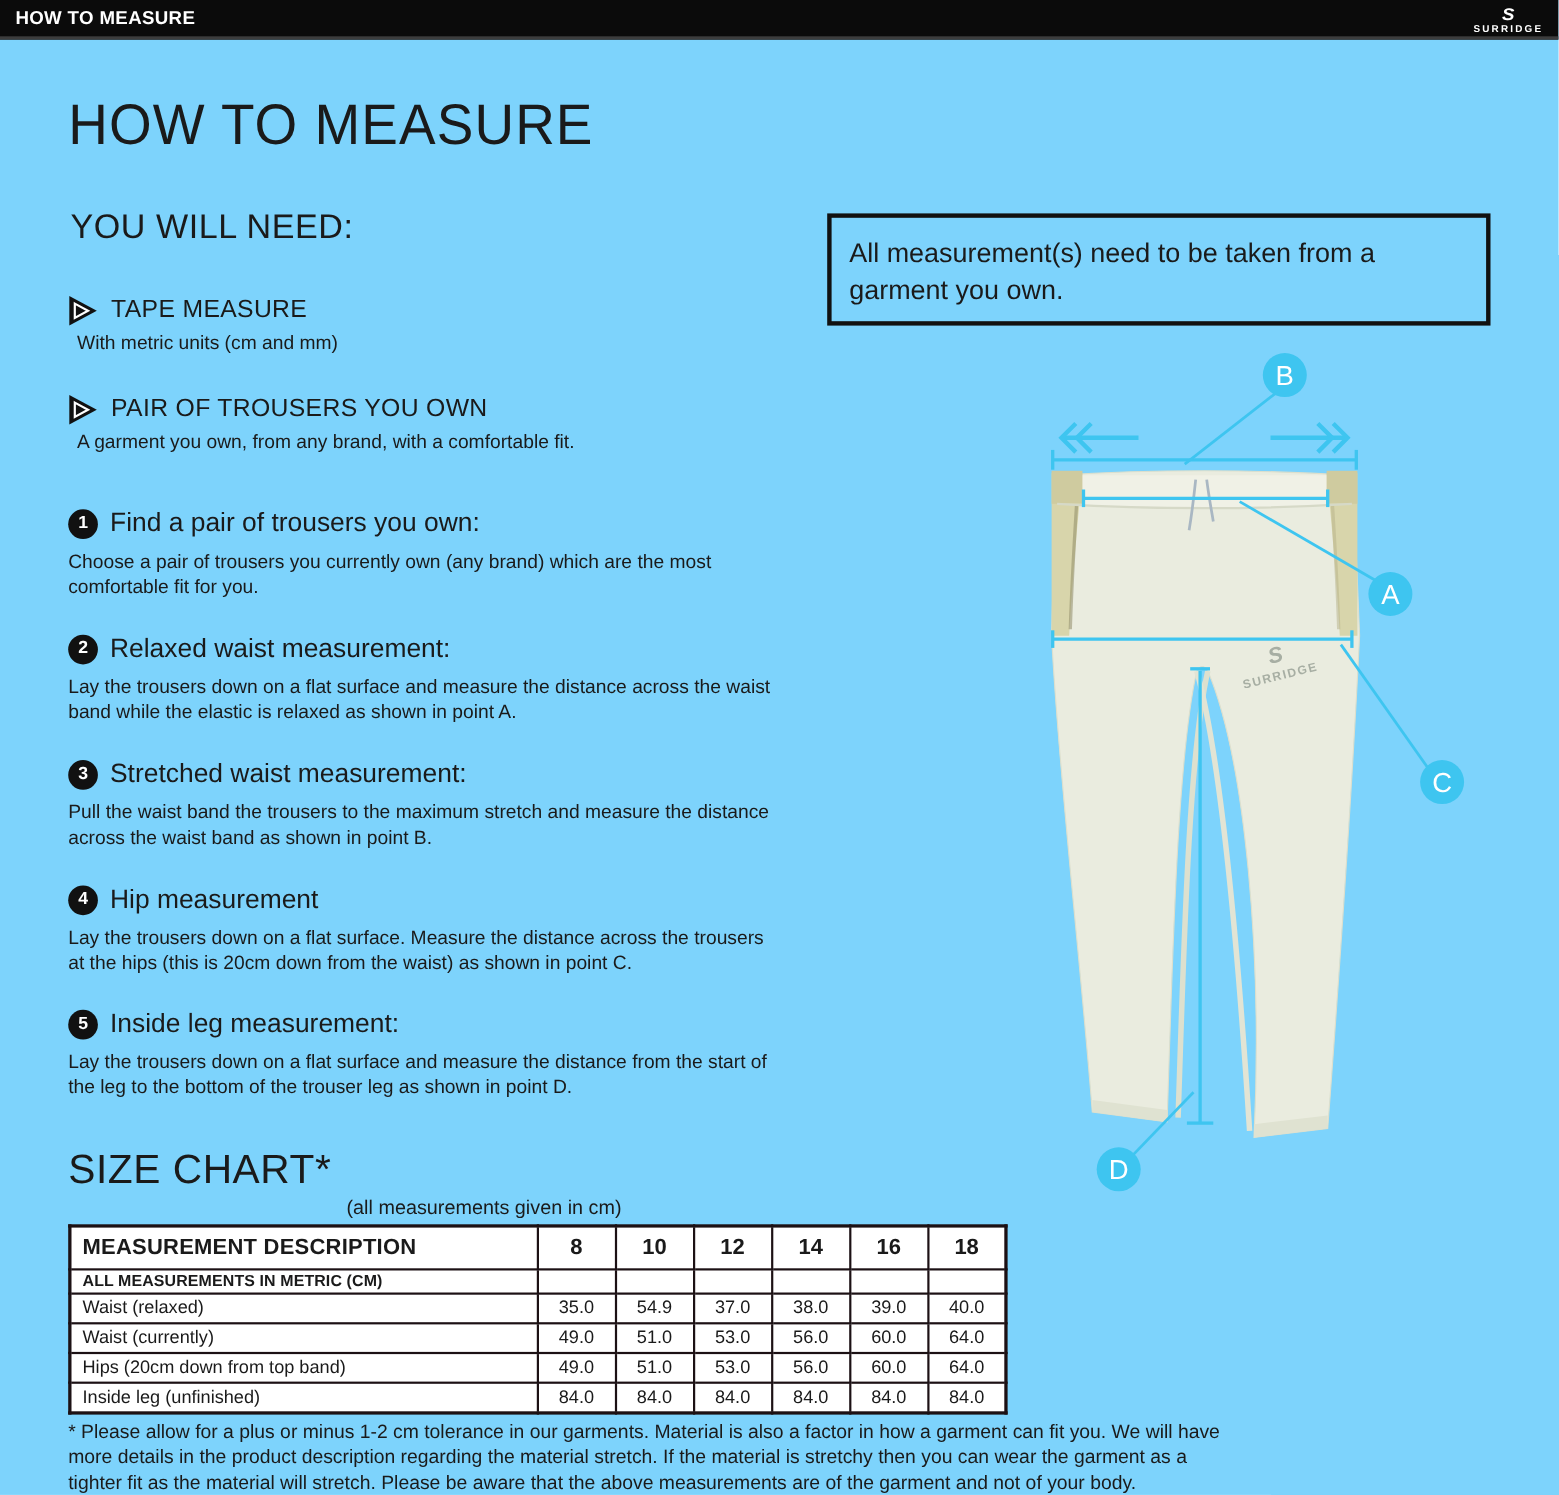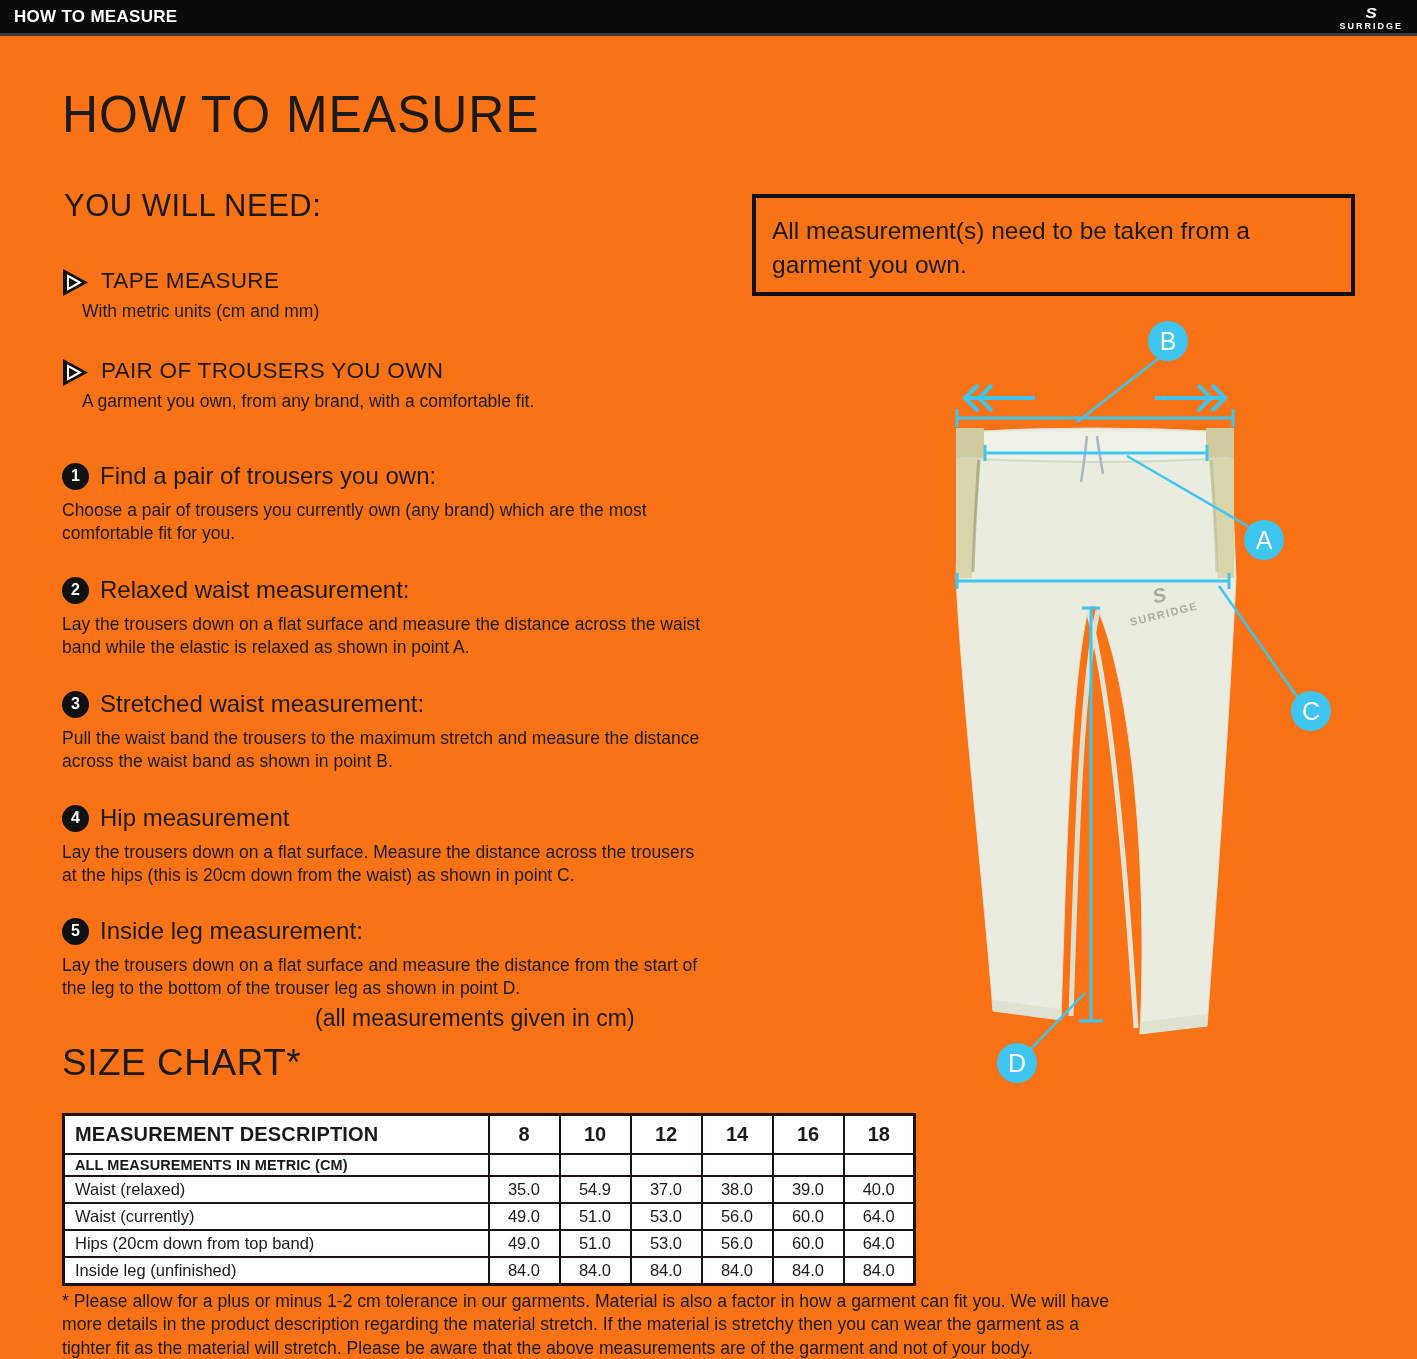--- a/index.html
+++ b/index.html
@@ -1,16 +1,16 @@
 <!DOCTYPE html>
 <html><head>
 <meta charset="utf-8">
 <style>
   html,body{margin:0;padding:0;background:#fff;}
-  .page{position:relative;width:1417px;height:1359px;background:#f97316;overflow:hidden;
+  .page{position:relative;width:1417px;height:1359px;background:#7dd3fc;overflow:hidden;
         font-family:"Liberation Sans",sans-serif;color:#1a1a1a;}
 
   
   .topbar{position:absolute;left:0;top:0;width:100%;height:36px;background:#0b0b0b;
           border-bottom:3px solid #3d3d3d;box-sizing:border-box;display:flex;
           align-items:center;justify-content:space-between;padding:0 14px;}
   .topbar-title{color:#ffffff;font-size:17px;font-weight:700;letter-spacing:.3px;}
   .brand{display:flex;flex-direction:column;align-items:center;line-height:1;color:#fff;margin-top:2px;}
   .brand-s{font-size:17px;font-weight:800;font-style:italic;transform:scaleY(.9);}
   .brand-word{font-size:9px;font-weight:700;letter-spacing:2px;}
@@ -19,37 +19,37 @@
               letter-spacing:1px;transform:scaleX(.96);transform-origin:left;}
 
   .need-heading{position:absolute;left:64px;top:188px;font-size:31px;font-weight:400;letter-spacing:.5px;}
 
   .need-item{position:absolute;left:62px;width:640px;}
   .need-item-1{top:268px;}
   .need-item-2{top:358px;}
   .need-row{display:flex;gap:12px;}
   .tri{width:27px;height:29px;flex:0 0 auto;}
   .need-label{font-size:22.5px;font-weight:400;letter-spacing:.3px;}
-  .need-caption{font-size:17.5px;margin-top:4px;margin-left:20px;}
+  .need-caption{font-size:17.5px;margin-top:4px;margin-left:8px;}
 
   .step{position:absolute;left:62px;width:640px;}
   .step-1{top:462px;} .step-2{top:576px;} .step-3{top:690px;} .step-4{top:804px;} .step-5{top:917px;}
   .step-head{display:flex;align-items:center;gap:11px;}
   .step-num{width:27px;height:27px;border-radius:50%;background:#111;color:#fff;flex:0 0 auto;
             display:flex;align-items:center;justify-content:center;font-size:16px;font-weight:700;}
   .step-title{font-size:24px;font-weight:400;}
   .step-body{font-size:17.5px;line-height:1.32;margin-top:9px;}
 
   .notice{position:absolute;left:752px;top:194px;width:603px;height:102px;box-sizing:border-box;
           border:4px solid #111;padding:16px 16px;font-size:24.5px;line-height:1.4;}
 
   .diagram{position:absolute;left:930px;top:310px;width:430px;height:790px;}
 
   .sizechart-heading{position:absolute;left:62px;top:1042px;font-size:37px;font-weight:400;letter-spacing:.5px;}
-  .sizechart-sub{position:absolute;left:315px;top:1005px;font-size:23px;}
+  .sizechart-sub{position:absolute;left:315px;top:1088px;font-size:18px;}
 
   table.sizes{position:absolute;left:62px;top:1113px;border-collapse:collapse;
               border:3px solid #1c1114;}
   table.sizes td,table.sizes th{border:2px solid #1c1114;box-sizing:border-box;background:#fff;}
   th.desc{width:425px;text-align:left;font-size:20px;font-weight:700;padding:7px 10px;letter-spacing:.2px;}
   th.size{width:71px;text-align:center;font-size:20px;font-weight:700;padding:7px 4px;}
   td.metric{font-size:14.5px;font-weight:700;padding:2px 10px;letter-spacing:.1px;}
   td.mcell{height:20px;}
   td.rowlabel{font-size:16.5px;padding:3px 10px;}
   td.val{font-size:16.5px;text-align:center;padding:3px 4px;}

